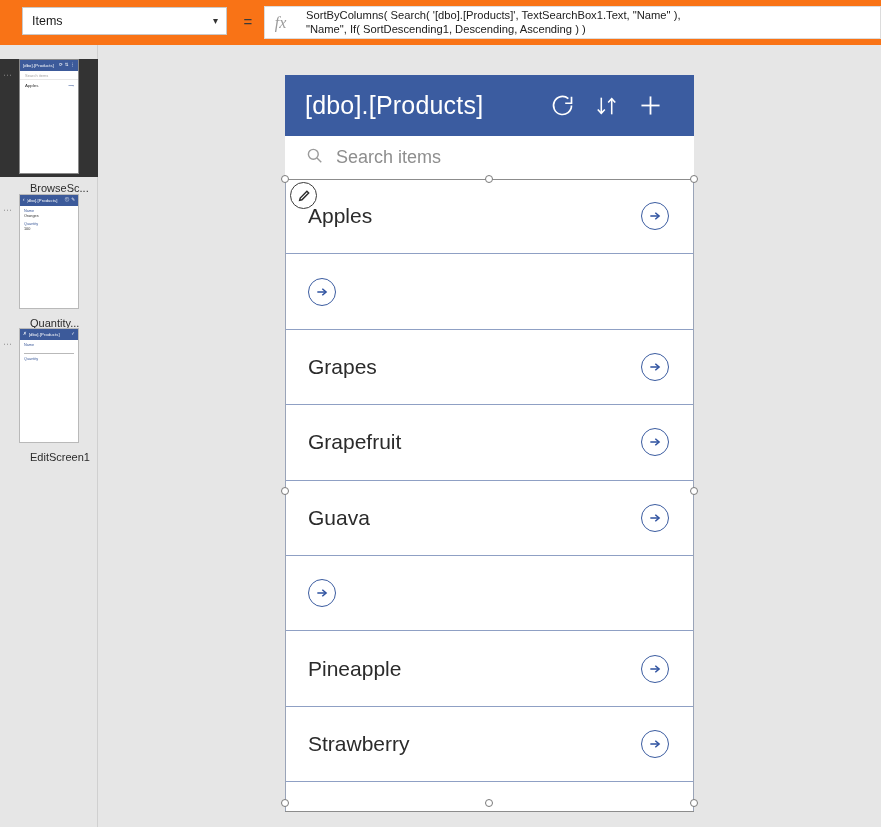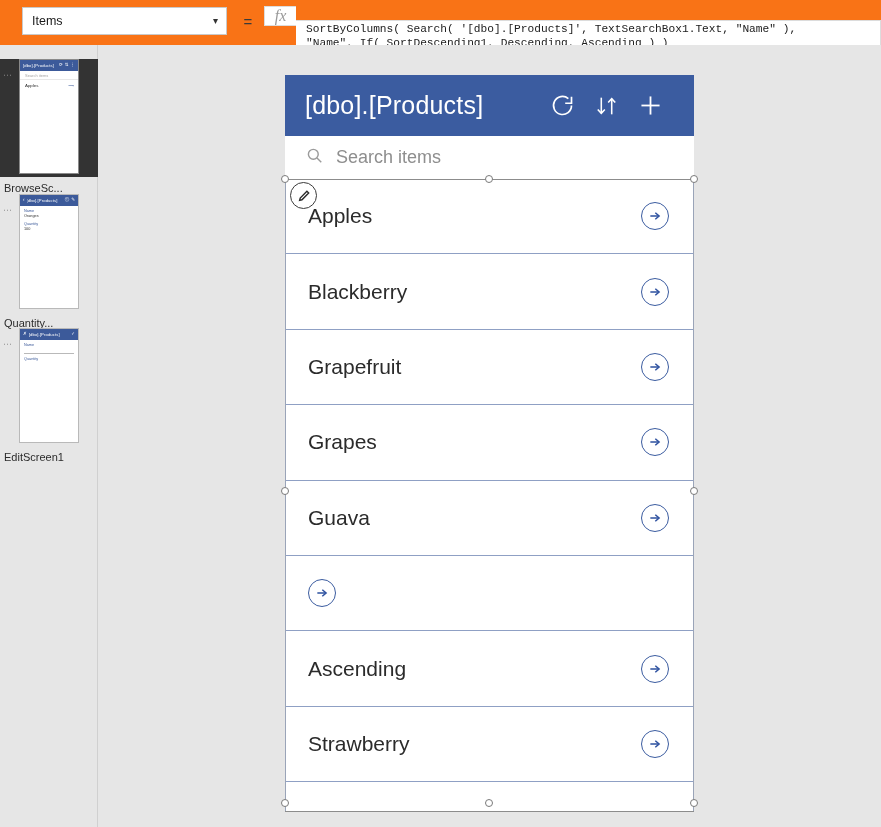--- a/index.html
+++ b/index.html
@@ -34,39 +34,39 @@
     font-size:10px;color:#333;line-height:1;
   }
   #equals-sign{
     margin:7px 0 0 11px;
     width:20px;height:28px;
     display:flex;align-items:center;justify-content:center;
     font-size:15px;color:#3a3a3a;
   }
   #fx-box{
     margin:6px 0 0 6px;
-    width:32px;height:20px;
+    width:32px;height:33px;
     border:1px solid #dcdcdc;
     border-right:none;
     background:#fff;
     display:flex;align-items:center;justify-content:center;
     font-family:"Liberation Serif", serif;
     font-style:italic;font-size:16px;color:#9a9a9a;
     box-sizing:border-box;
   }
   #formula-text{
-    margin:20px 0 0 0;
+    margin:6px 0 0 0;
     flex:1;
     height:33px;
     border:1px solid #dcdcdc;
     border-left:none;
     background:#fff;
     box-sizing:border-box;
     padding:2px 4px 0 10px;
-    font-family:Liberation Mono, monospace;
+    font-family:Liberation Sans, sans-serif;
     font-size:11.2px;
     line-height:13.6px;
     color:#202020;
     white-space:pre;
     overflow:hidden;
   }
 
   
   #screen-rail{
     position:absolute;left:0;top:45px;width:98px;height:782px;
@@ -93,21 +93,21 @@
   }
   .screen-entry.selected .thumb-shell{
     border:1px solid #8a8a8a;
   }
   .sel-backdrop{
     position:absolute;left:0;top:0;width:98px;height:118px;
     background:#333333;
   }
   .thumb-label{
     font-size:11px;color:#2b2b2b;
-    margin:5px 0 0 4px;
+    margin:5px 0 0 30px;
     white-space:nowrap;
   }
 
   
   .mini-bar{
     height:11px;background:#3c5a9a;
     display:flex;align-items:center;
     padding:0 3px;box-sizing:border-box;
     gap:2px;
   }
@@ -370,70 +370,69 @@
         <span class="item-label">Apples</span>
         <span class="chevron-circle">
           <svg width="14" height="14" viewBox="0 0 24 24" fill="none" stroke="#2f52a0" stroke-width="2.6">
             <path d="M4 12h14"></path>
               <path d="M12.5 6.5L19 12l-6.5 5.5"></path>
           </svg>
         </span>
       </div>
 
       <div class="gallery-item">
-        <span class="item-label">Blackberry</span>
+        <span class="chevron-circle">
+          <svg width="14" height="14" viewBox="0 0 24 24" fill="none" stroke="#2f52a0" stroke-width="2.6">
+            <path d="M4 12h14"></path>
+              <path d="M12.5 6.5L19 12l-6.5 5.5"></path>
+          </svg>
+        </span>
+      </div>
+
+      <div class="gallery-item">
+        <span class="item-label">Grapes</span>
         <span class="chevron-circle">
           <svg width="14" height="14" viewBox="0 0 24 24" fill="none" stroke="#2f52a0" stroke-width="2.6">
             <path d="M4 12h14"></path>
               <path d="M12.5 6.5L19 12l-6.5 5.5"></path>
           </svg>
         </span>
       </div>
 
       <div class="gallery-item">
         <span class="item-label">Grapefruit</span>
         <span class="chevron-circle">
           <svg width="14" height="14" viewBox="0 0 24 24" fill="none" stroke="#2f52a0" stroke-width="2.6">
             <path d="M4 12h14"></path>
               <path d="M12.5 6.5L19 12l-6.5 5.5"></path>
           </svg>
         </span>
       </div>
 
       <div class="gallery-item">
-        <span class="item-label">Grapes</span>
-        <span class="chevron-circle">
-          <svg width="14" height="14" viewBox="0 0 24 24" fill="none" stroke="#2f52a0" stroke-width="2.6">
-            <path d="M4 12h14"></path>
-              <path d="M12.5 6.5L19 12l-6.5 5.5"></path>
-          </svg>
-        </span>
-      </div>
-
-      <div class="gallery-item">
         <span class="item-label">Guava</span>
         <span class="chevron-circle">
           <svg width="14" height="14" viewBox="0 0 24 24" fill="none" stroke="#2f52a0" stroke-width="2.6">
             <path d="M4 12h14"></path>
               <path d="M12.5 6.5L19 12l-6.5 5.5"></path>
           </svg>
         </span>
       </div>
 
       <div class="gallery-item">
         <span class="chevron-circle">
           <svg width="14" height="14" viewBox="0 0 24 24" fill="none" stroke="#2f52a0" stroke-width="2.6">
             <path d="M4 12h14"></path>
               <path d="M12.5 6.5L19 12l-6.5 5.5"></path>
           </svg>
         </span>
       </div>
 
       <div class="gallery-item">
-        <span class="item-label">Ascending</span>
+        <span class="item-label">Pineapple</span>
         <span class="chevron-circle">
           <svg width="14" height="14" viewBox="0 0 24 24" fill="none" stroke="#2f52a0" stroke-width="2.6">
             <path d="M4 12h14"></path>
               <path d="M12.5 6.5L19 12l-6.5 5.5"></path>
           </svg>
         </span>
       </div>
 
       <div class="gallery-item">
         <span class="item-label">Strawberry</span>

